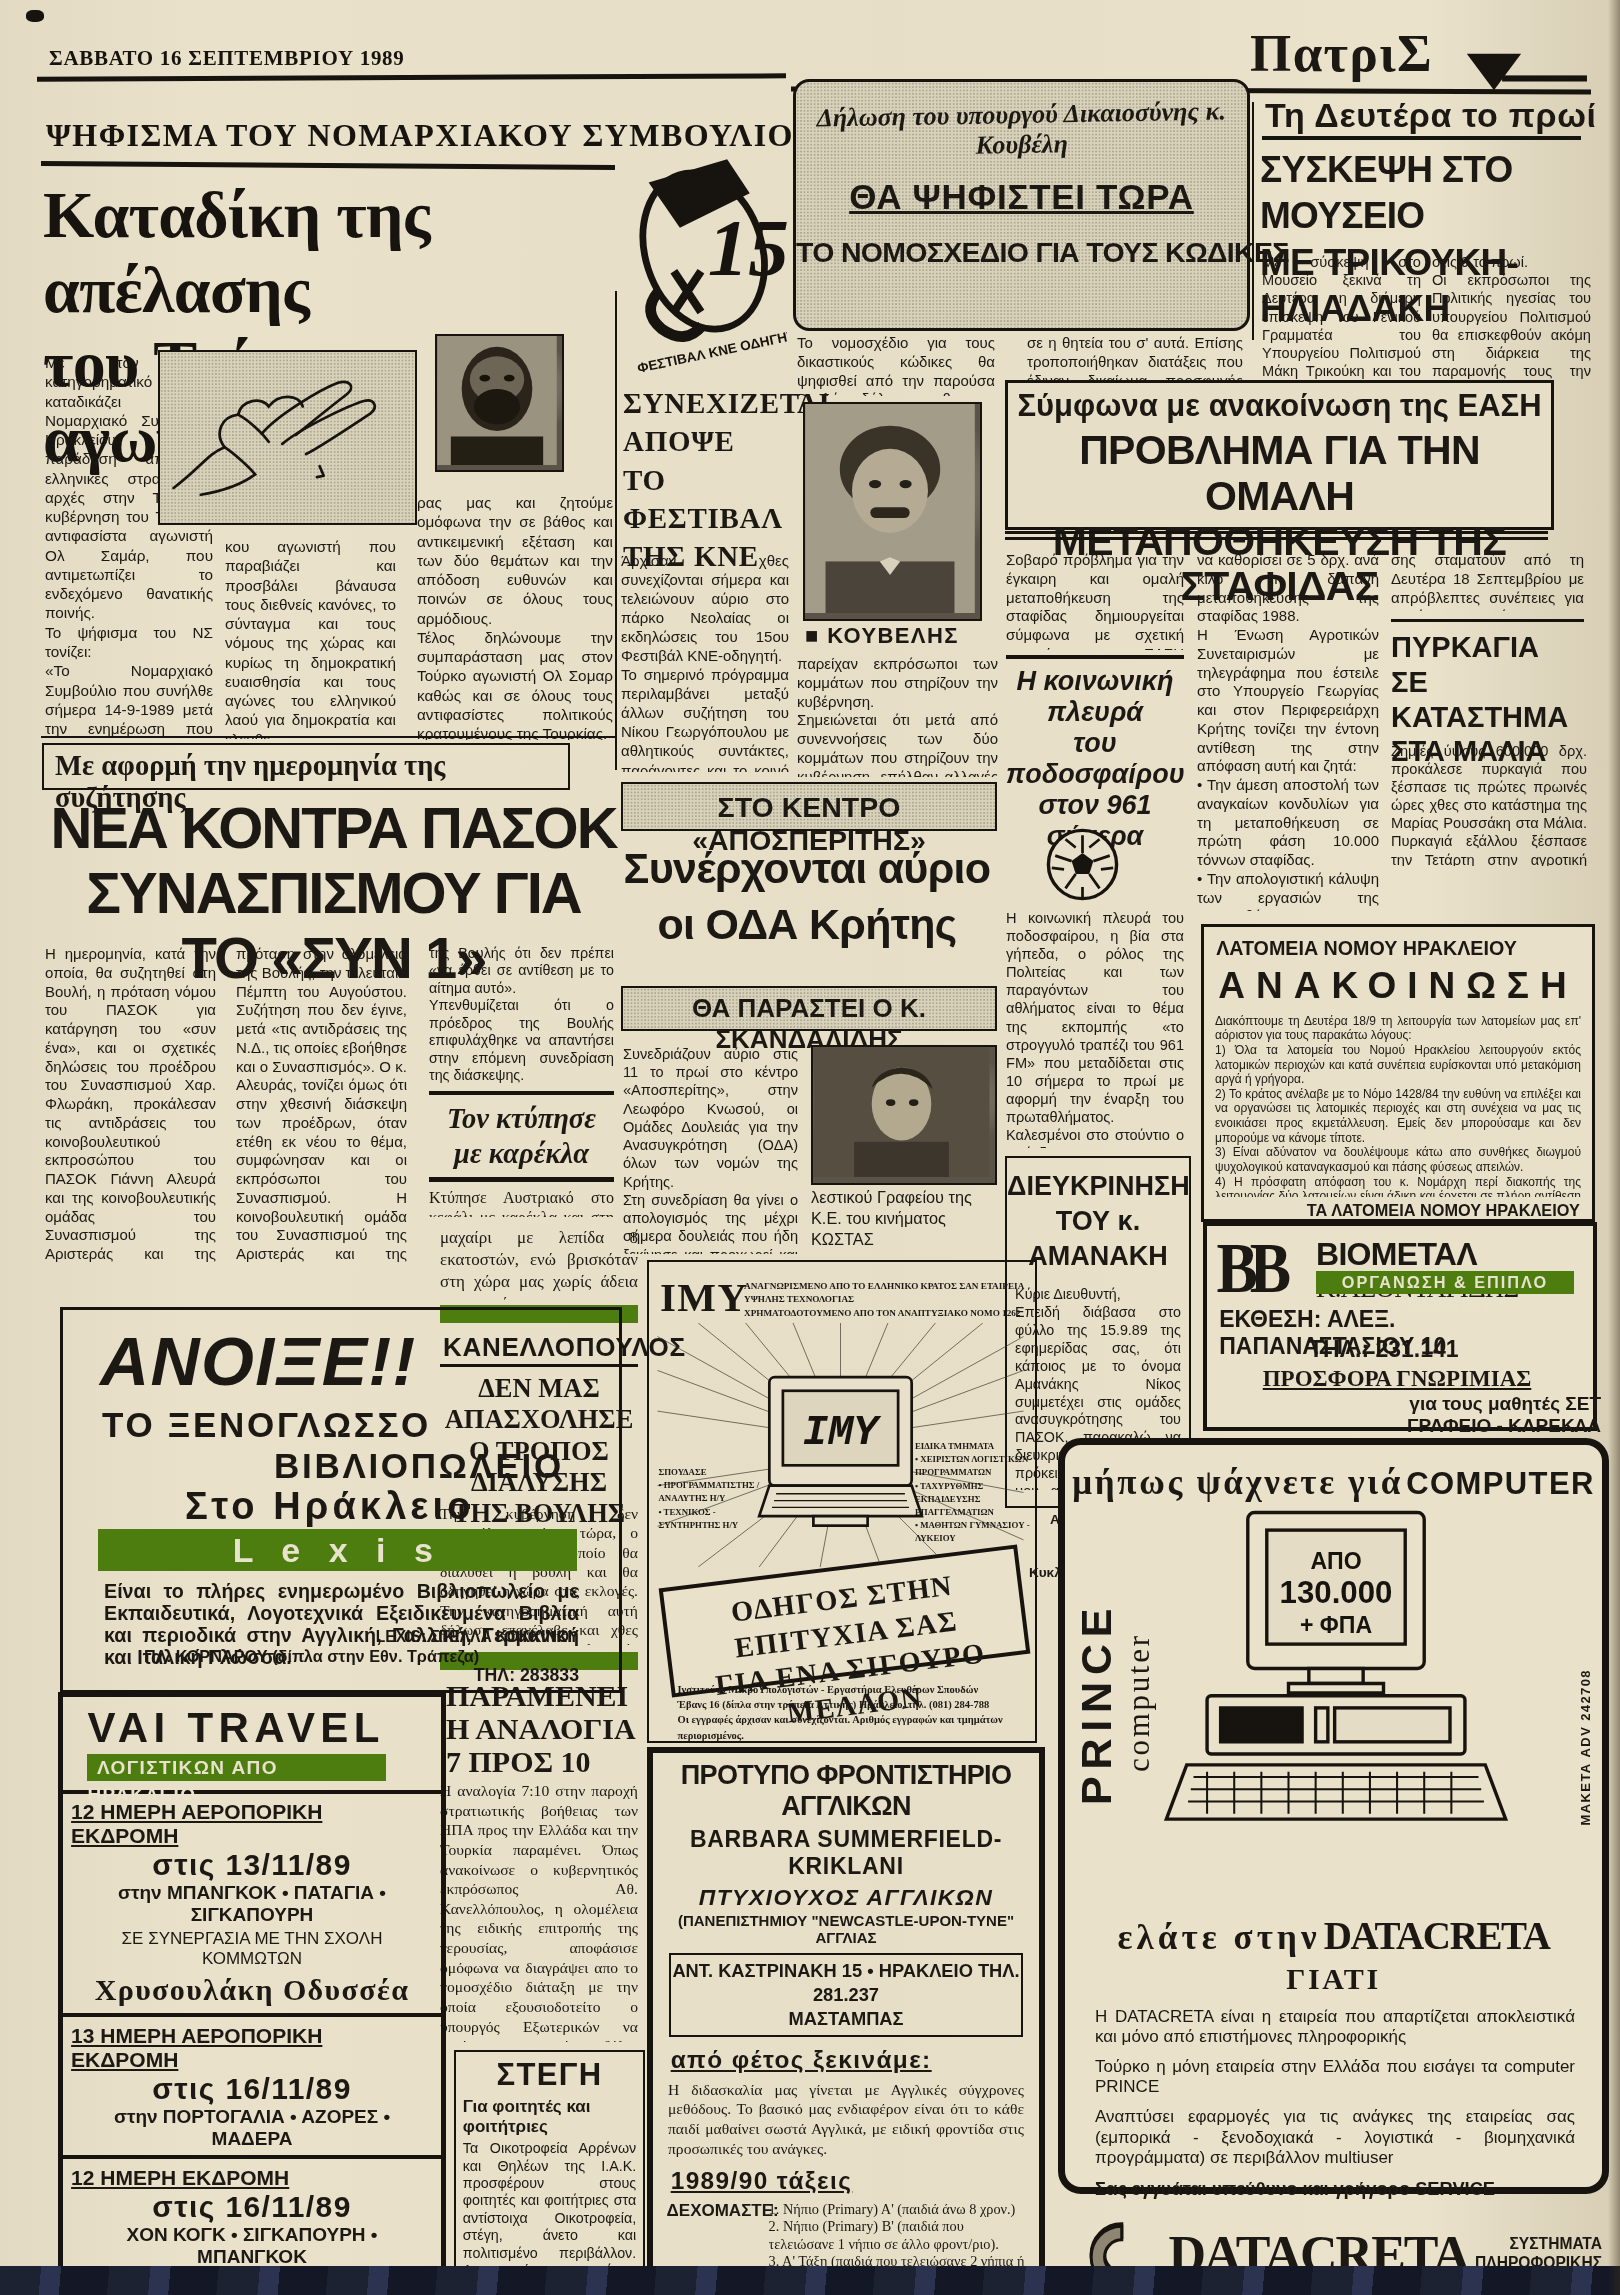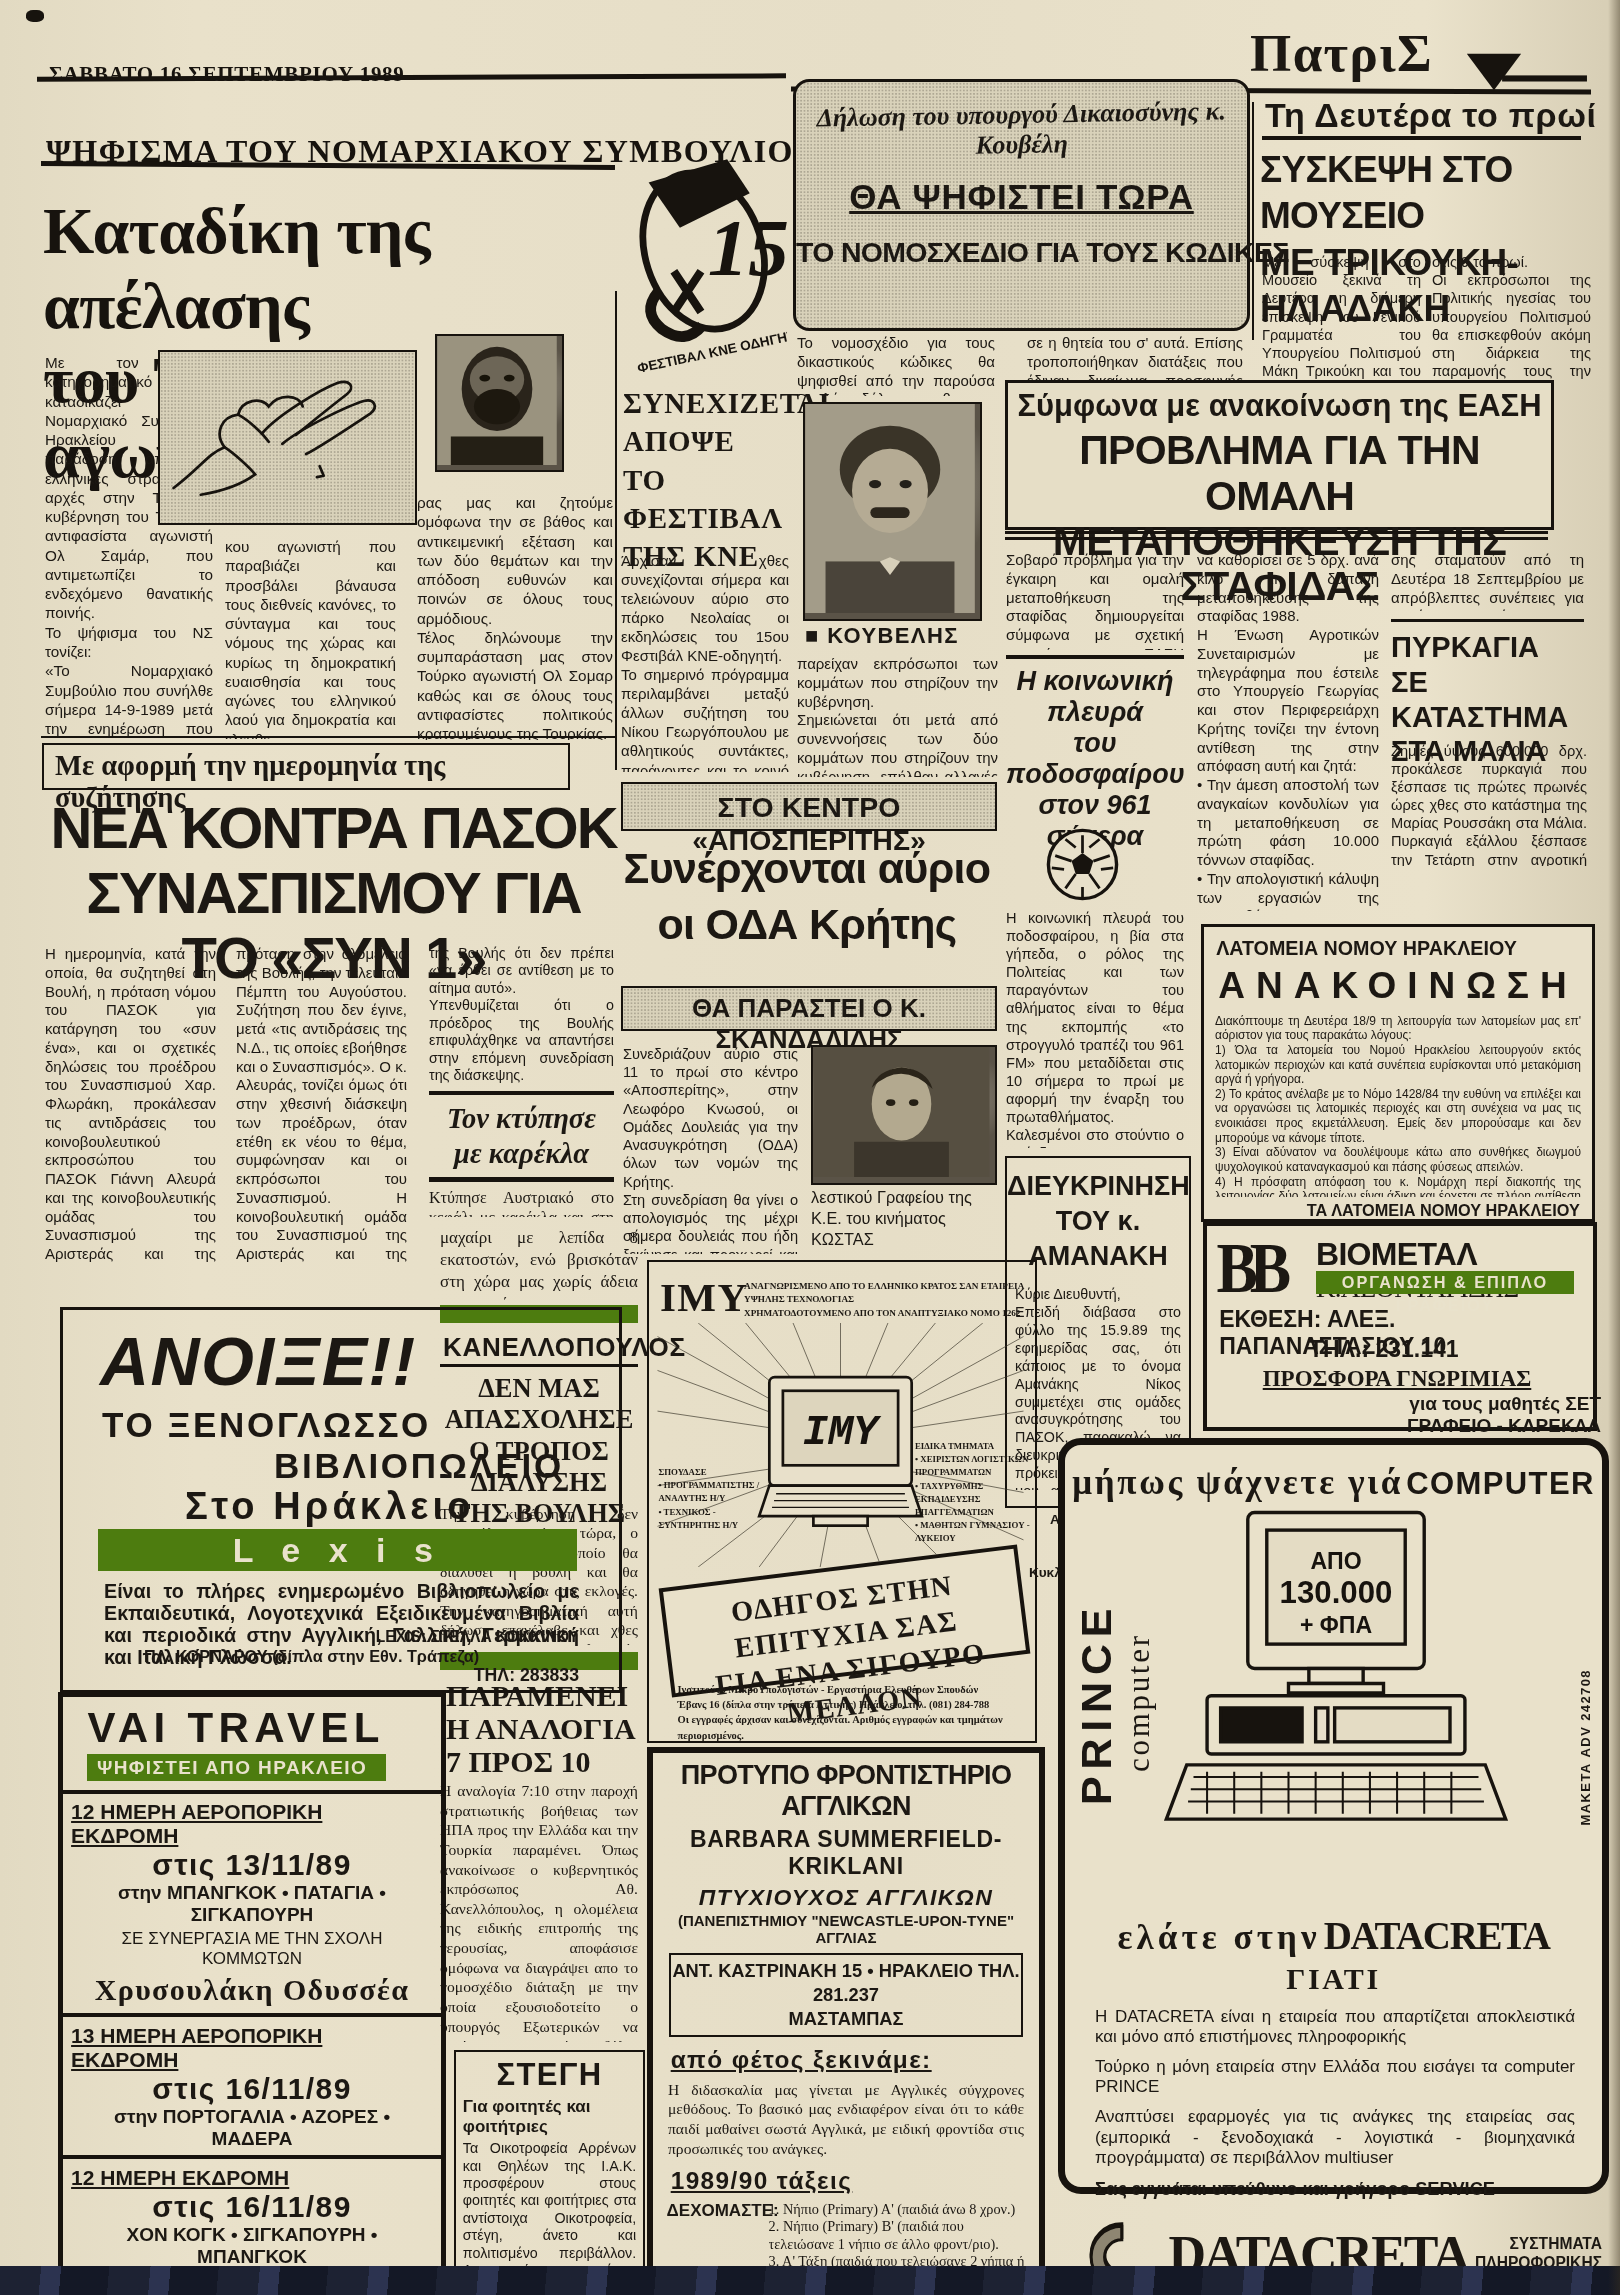--- a/index.html
+++ b/index.html
@@ -9,21 +9,21 @@
   .abs{position:absolute;}
   .sans{font-family:"Liberation Sans",sans-serif;}
   .serif{font-family:"Liberation Serif",serif;}
   .pre{white-space:pre-line;}
   .j{text-align:justify;text-justify:inter-word;}
   .c{text-align:center;}
   .r{text-align:right;}
   .b{font-weight:bold;}
   .i{font-style:italic;}
   .clip{overflow:hidden;}
-  .ink{color:#17130e;margin-top:16px;}
+  .ink{color:#17130e;}
   .rule{background:#17130e;}
   .bar{background:#4d7c0f;color:#e9e2cc;}
   .halftone{background-color:#d9d2ba;background-image:radial-gradient(rgba(20,16,10,.22) 0.7px,transparent 0.8px);background-size:3.4px 3.4px;}
   .boxed{border:2.7px solid #17130e;}
   .photo{background:
      radial-gradient(60% 45% at 50% 38%,#b7b0a0 0%,#8d8678 55%,#5a5347 100%),
      linear-gradient(#7b7466,#7b7466);}
   .photo svg{display:block;}
   .triple{background:repeating-linear-gradient(180deg,#17130e 0 2.7px,transparent 2.7px 6.1px);}
 </style>
@@ -299,21 +299,21 @@
     </div>
     <div class="abs sans b j" style="left:41px;top:270px;width:475px;font-size:19.7px;line-height:1.12;">Είναι το πλήρες ενημερωμένο Βιβλιοπωλείο με Εκπαιδευτικά, Λογοτεχνικά Εξειδικευμένα Βιβλία και περιοδικά στην Αγγλική, Γαλλική, Γερμανική και Ιταλική Γλώσσα.</div>
     <div class="abs sans b r" style="left:224px;top:318px;width:292px;font-size:15.6px;">LEXIS: ΣΤΕΛΛΑ ΚΟΚΚΙΝΟΥ</div>
     <div class="abs sans b" style="left:81px;top:337px;font-size:16.3px;">ΠΛ. ΚΟΡΝΑΡΟΥ (δίπλα στην Εθν. Τράπεζα)</div>
     <div class="abs sans b r" style="left:319px;top:355px;width:197px;font-size:17.7px;">ΤΗΛ: 283833</div>
   </div>
 
   <div class="abs" style="left:58px;top:1692px;width:378px;height:588px;border:5.4px solid #17130e;">
     <div class="sans b" style="margin:6.8px 0 0 24.4px;font-size:42px;letter-spacing:5.4px;">VAI TRAVEL</div>
     <div class="bar" style="margin:2.7px 0 0 24.4px;width:299px;height:27px;">
-      <span class="sans b" style="font-size:19px;line-height:27px;margin-left:9.5px;letter-spacing:1.4px;">ΨΗΦΙΣΤΕΙ ΑΠΟ ΗΡΑΚΛΕΙΟ</span>
+      <span class="sans b" style="font-size:19px;line-height:27px;margin-left:9.5px;letter-spacing:1.4px;">ΛΟΓΙΣΤΙΚΩΝ ΑΠΟ ΗΡΑΚΛΕΙΟ</span>
     </div>
     <div class="rule" style="height:4.1px;margin-top:8.1px;"></div>
     <div style="padding:6.8px 8.1px 5.4px 8.1px;">
       <div class="sans b" style="font-size:21px;text-decoration:underline;">12 ΗΜΕΡΗ ΑΕΡΟΠΟΡΙΚΗ ΕΚΔΡΟΜΗ</div>
       <div class="sans b c" style="font-size:30px;letter-spacing:1.4px;">στις 13/11/89</div>
       <div class="sans b c" style="font-size:19px;">στην ΜΠΑΝΓΚΟΚ • ΠΑΤΑΓΙΑ • ΣΙΓΚΑΠΟΥΡΗ</div>
       <div class="sans c" style="font-size:17px;margin-top:2.7px;">ΣΕ ΣΥΝΕΡΓΑΣΙΑ ΜΕ ΤΗΝ ΣΧΟΛΗ ΚΟΜΜΩΤΩΝ</div>
       <div class="serif b c" style="font-size:30px;margin-top:4.1px;letter-spacing:1.4px;">Χρυσουλάκη Οδυσσέα</div>
     </div>
     <div class="rule" style="height:4.1px;"></div>

